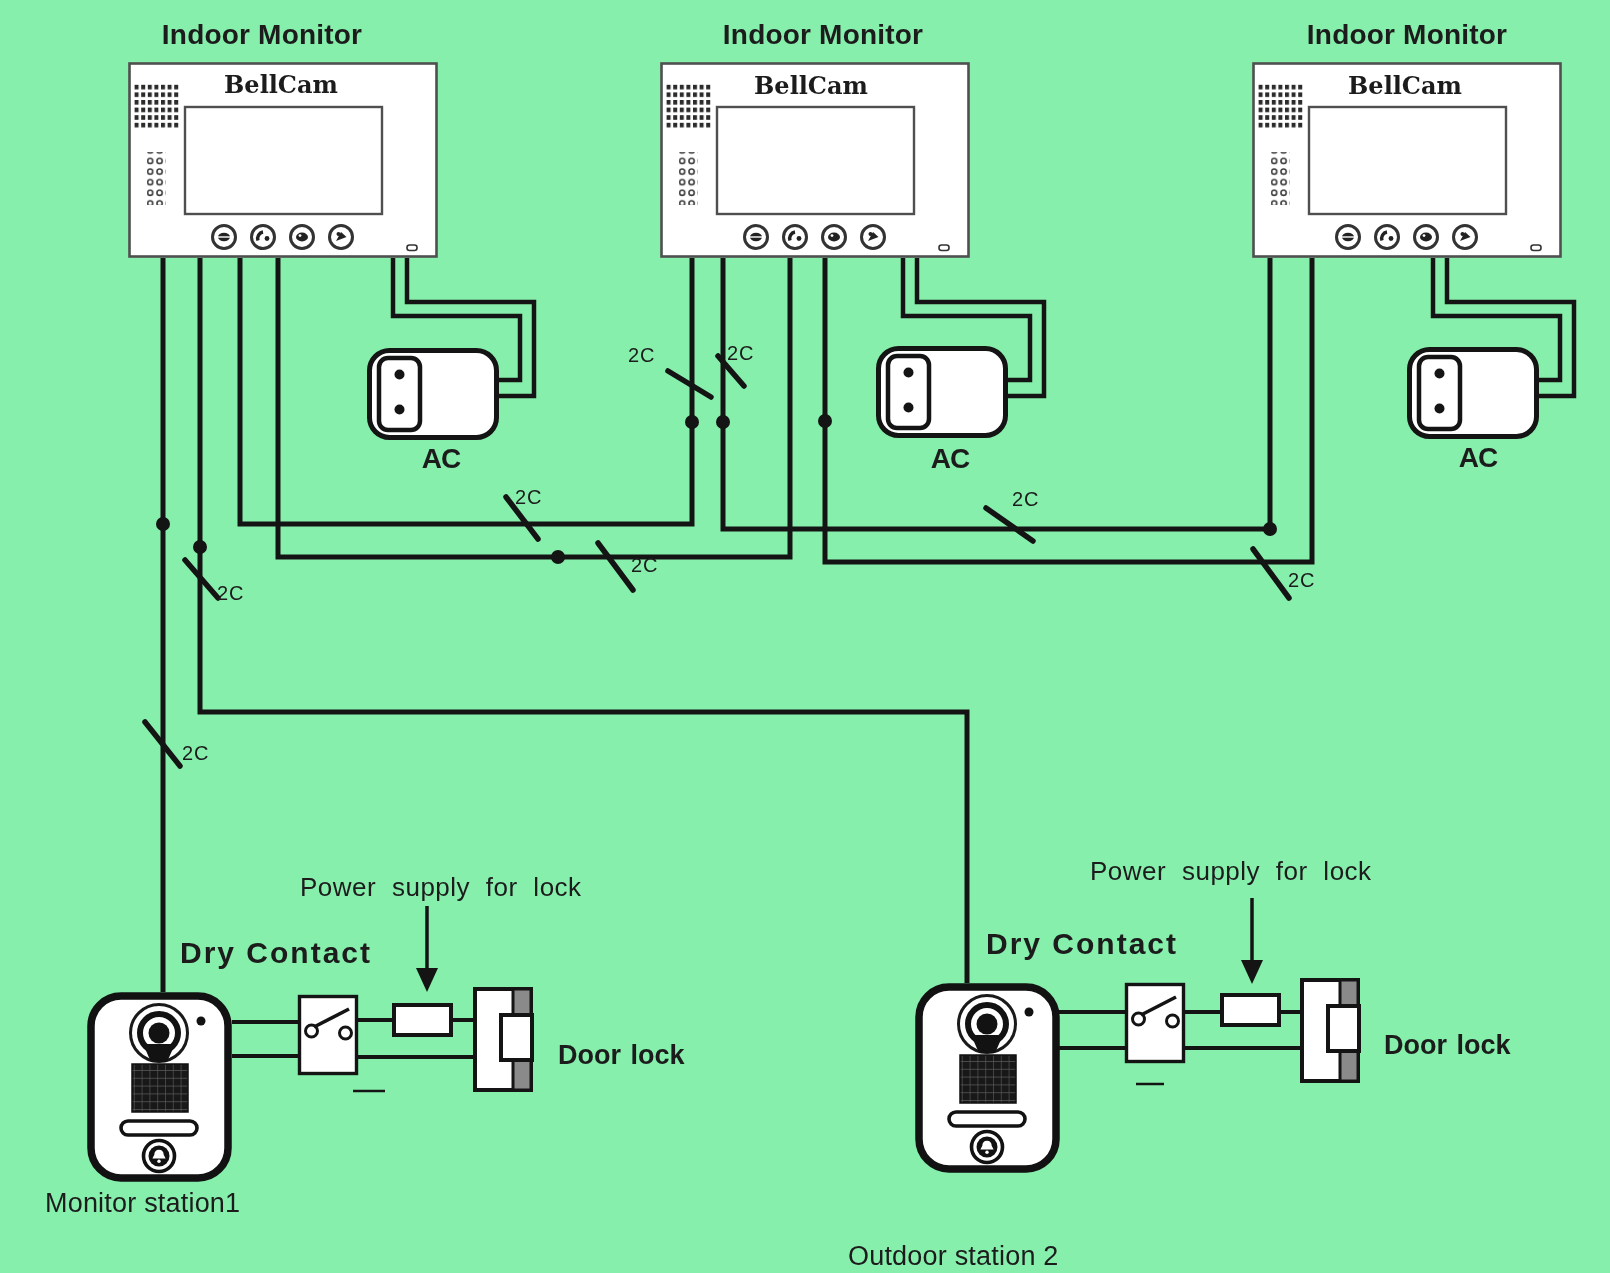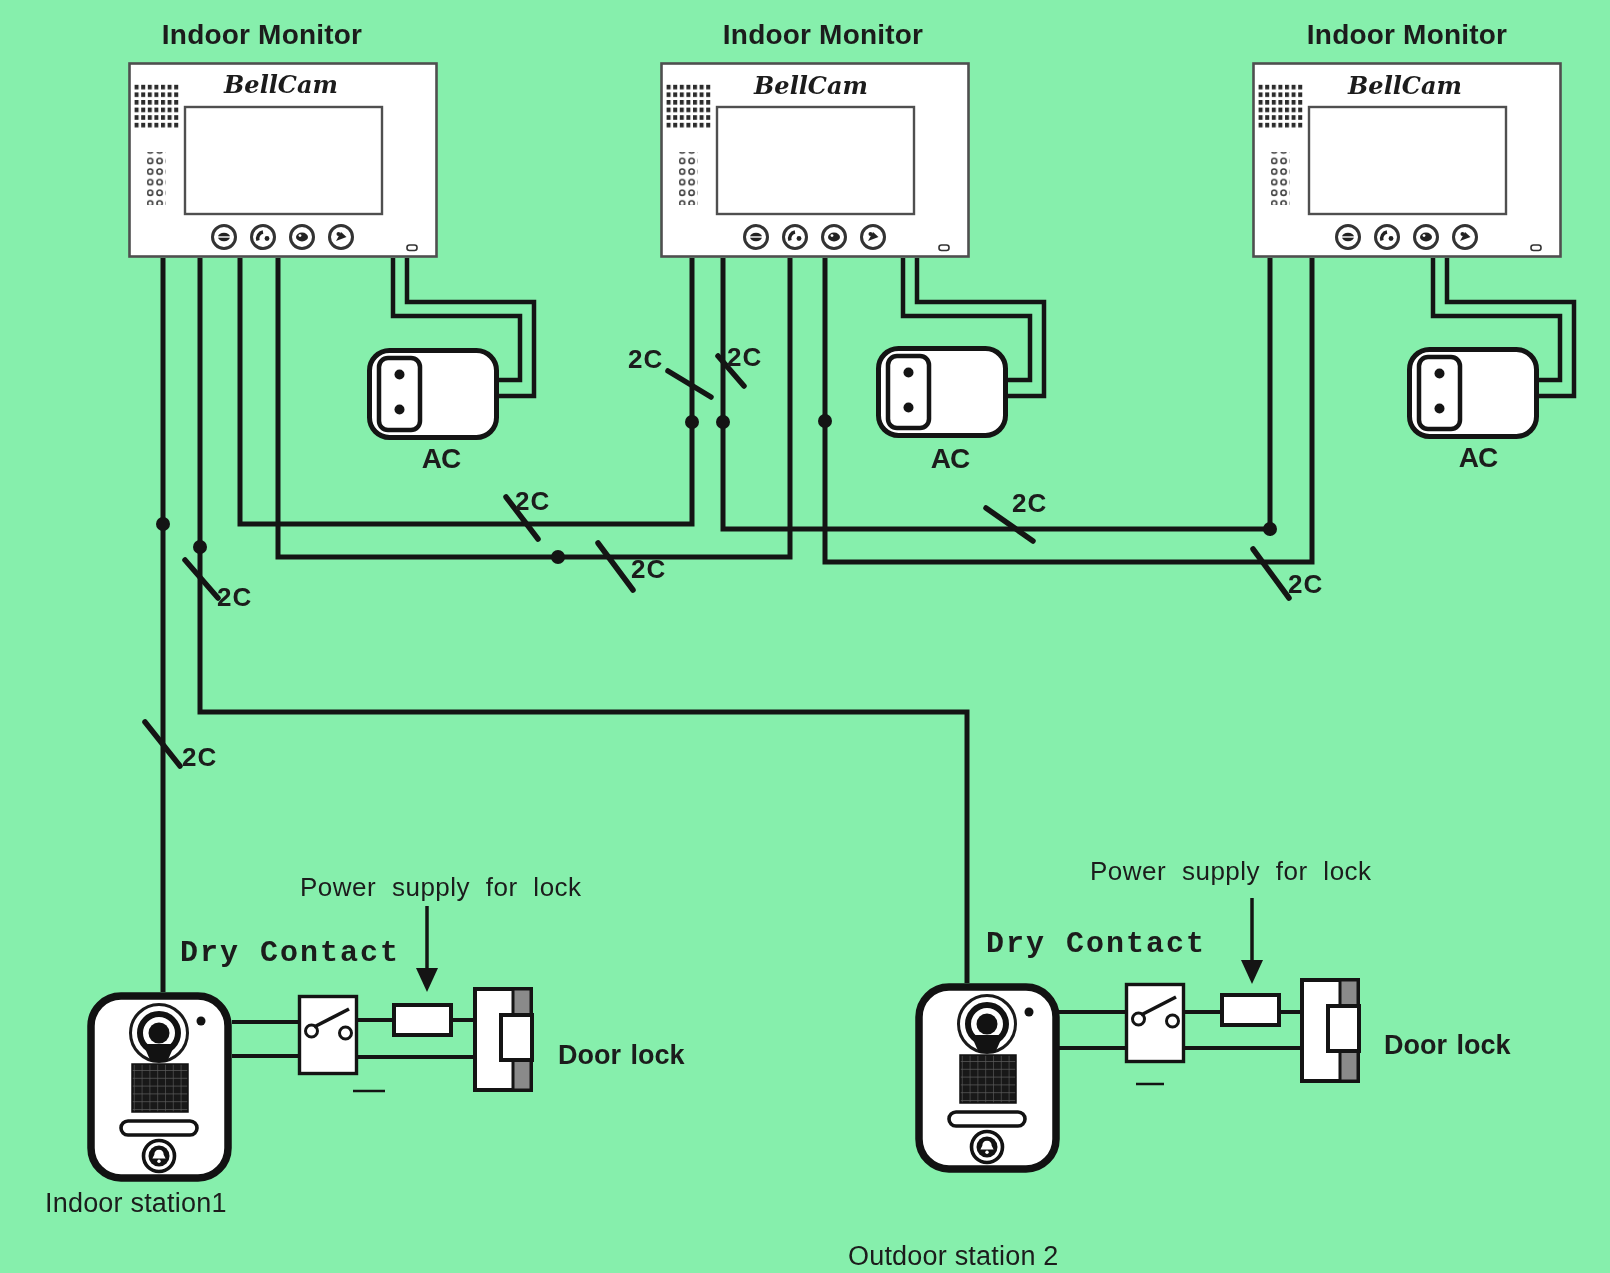--- a/index.html
+++ b/index.html
@@ -2,24 +2,24 @@
 <html><head>
 <meta charset="utf-8">
 <style>
   html,body{margin:0;padding:0;background:#fff;}
   #canvas{position:relative;width:1610px;height:1273px;background:#86efac;overflow:hidden;
           font-family:"Liberation Sans",sans-serif;color:#1c1c1c;}
   #wiring{position:absolute;left:0;top:0;z-index:1;}
   .lbl{position:absolute;white-space:nowrap;z-index:2;color:#1c1c1c;}
   .ctr{transform:translateX(-50%);}
   .title{font-size:28px;font-weight:700;letter-spacing:0.2px;}
-  .brand{font-family:"DejaVu Serif",serif;font-style:italic;font-weight:700;font-size:24px;}
+  .brand{font-family:"DejaVu Serif",serif;font-weight:700;font-size:24px;}
   .ac{font-size:28px;font-weight:900;letter-spacing:-1px;}
-  .c2{font-size:26px;font-weight:700;letter-spacing:1px;}
-  .dry{font-size:30px;font-weight:600;letter-spacing:2px;font-family:Liberation Mono, monospace;}
+  .c2{font-size:20px;font-weight:400;letter-spacing:1px;}
+  .dry{font-size:30px;font-weight:600;letter-spacing:2px;}
   .ps{font-size:26px;font-weight:400;word-spacing:8px;letter-spacing:0.5px;}
   .dl{font-size:27px;font-weight:700;word-spacing:2px;}
   .st{font-size:27px;font-weight:400;letter-spacing:0.2px;}
 </style>
 </head>
 <body>
 
 <div id="canvas">
 
   <svg id="wiring" width="1610" height="1273" viewBox="0 0 1610 1273">
@@ -182,16 +182,16 @@
 
   <div class="lbl dry" style="left:180px;top:936px;">Dry Contact</div>
   <div class="lbl dry" style="left:986px;top:927px;">Dry Contact</div>
 
   <div class="lbl ps" style="left:300px;top:872px;">Power supply for lock</div>
   <div class="lbl ps" style="left:1090px;top:856px;">Power supply for lock</div>
 
   <div class="lbl dl" style="left:558px;top:1040px;">Door lock</div>
   <div class="lbl dl" style="left:1384px;top:1030px;">Door lock</div>
 
-  <div class="lbl st" style="left:45px;top:1188px;">Indoor station1</div>
+  <div class="lbl st" style="left:45px;top:1188px;">Monitor station1</div>
   <div class="lbl st" style="left:848px;top:1241px;">Outdoor station 2</div>
 
 </div>
 
 </body></html>

